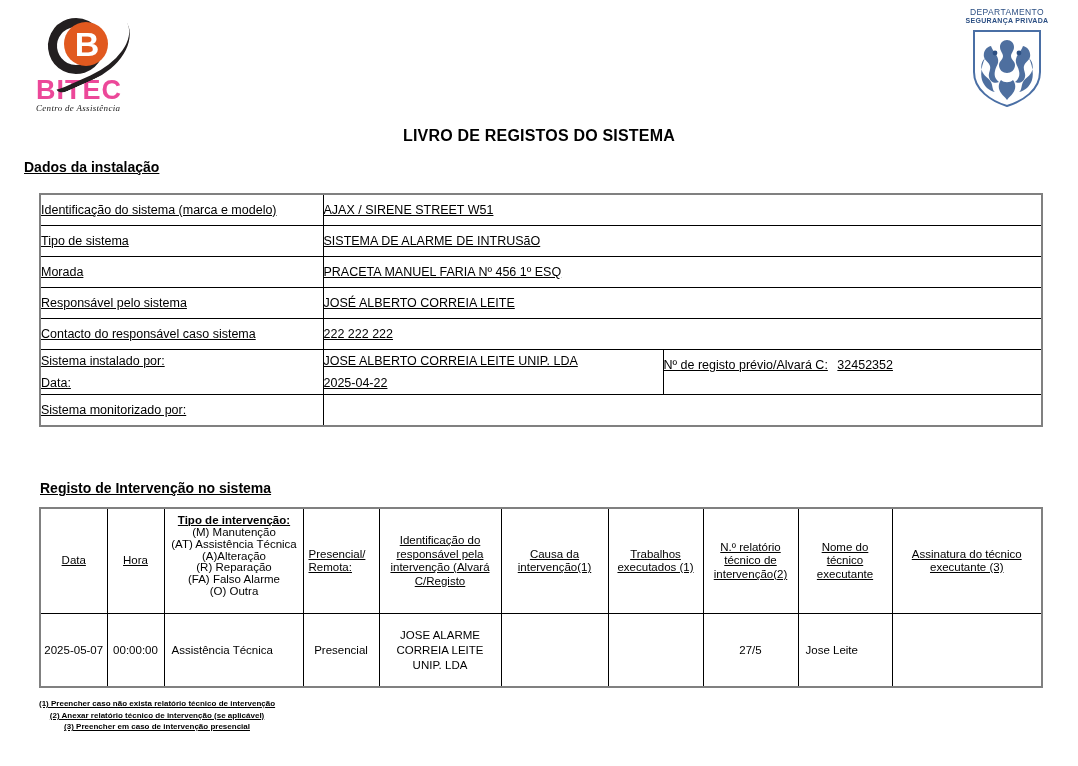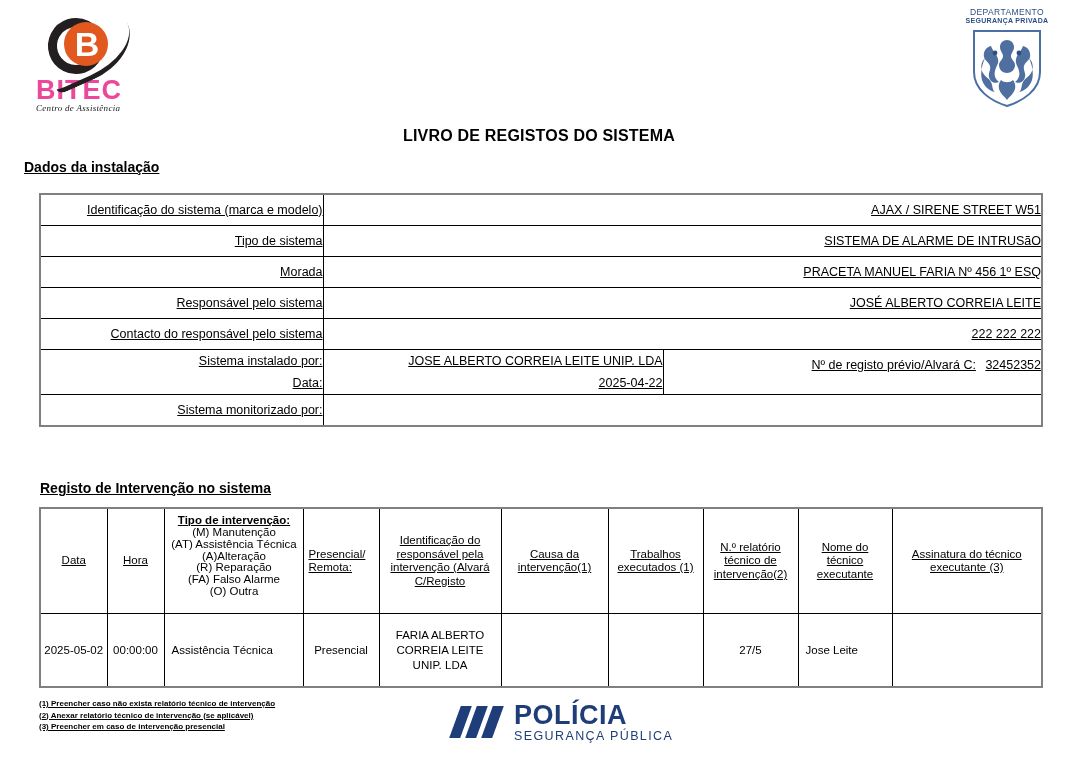--- a/index.html
+++ b/index.html
@@ -130,21 +130,21 @@
   table.doc td {
     border: 1px solid #000;
     padding: 0;
     vertical-align: middle;
     font-family: "Liberation Sans", sans-serif;
     font-size: 12.5px;
   }
   table.doc.outer-gray { border: 2px solid #808080; }
 
   #tbl-install { left: 39px; top: 193px; width: 1002px; }
-  #tbl-install td { height: 30px; text-align: right; }
+  #tbl-install td { height: 30px; }
   .cell-pad { padding: 0 9px; }
   .u { text-decoration: underline; }
   .label-cell { font-size: 12.5px; }
   .value-cell { font-size: 12.5px; }
   .two-line td { height: 58px; }
   .stack-line { display: block; line-height: 22px; }
 
   
   #tbl-interv { left: 39px; top: 507px; width: 1002px; }
   #tbl-interv td {
@@ -171,21 +171,21 @@
   
   .footnotes {
     position: absolute;
     left: 39px; top: 698px;
     font-family: "Liberation Sans", sans-serif;
     font-size: 8px;
     font-weight: bold;
     line-height: 11.5px;
     color: #000;
   }
-  .footnotes span { display: block; text-decoration: underline; }
+  .footnotes span { display: block; text-decoration: underline; text-align: center; }
 
   
   .psp {
     position: absolute;
     left: 455px; top: 702px;
     display: flex;
     align-items: center;
   }
   .psp-bars { display: flex; margin-right: 11px; }
   .psp-bar {
@@ -282,21 +282,21 @@
       <tr>
         <td class="cell-pad label-cell">
           <span class="u">Responsável pelo sistema</span>
         </td>
         <td class="cell-pad value-cell" colspan="2">
           <span class="u">JOSÉ ALBERTO CORREIA LEITE</span>
         </td>
       </tr>
       <tr>
         <td class="cell-pad label-cell">
-          <span class="u">Contacto do responsável pelo sistema</span>
+          <span class="u">Contacto do responsável caso sistema</span>
         </td>
         <td class="cell-pad value-cell" colspan="2">
           <span class="u">222 222 222</span>
         </td>
       </tr>
       <tr class="two-line">
         <td class="cell-pad label-cell">
           <span class="stack-line u">Sistema instalado por:</span>
           <span class="stack-line u">Data:</span>
         </td>
@@ -379,49 +379,38 @@
           <span class="hdr-u">executante</span>
         </td>
         <td class="head multi-line">
           <span class="hdr-u">Assinatura do técnico</span>
           <span class="hdr-u">executante (3)</span>
         </td>
       </tr>
     </thead>
     <tbody>
       <tr>
-        <td class="body">2025-05-02</td>
+        <td class="body">2025-05-07</td>
         <td class="body">00:00:00</td>
         <td class="body" style="text-align:left!important;padding-left:7px!important">Assistência Técnica</td>
         <td class="body">Presencial</td>
         <td class="body multi-line">
-          <span>FARIA ALBERTO</span>
+          <span>JOSE ALARME</span>
           <span>CORREIA LEITE</span>
           <span>UNIP. LDA</span>
         </td>
         <td class="body"></td>
         <td class="body"></td>
         <td class="body">27/5</td>
         <td class="body" style="text-align:left!important;padding-left:7px!important">Jose Leite</td>
         <td class="body"></td>
       </tr>
     </tbody>
   </table>
 
   <div class="footnotes">
     <span>(1) Preencher caso não exista relatório técnico de intervenção</span>
     <span>(2) Anexar relatório técnico de intervenção (se aplicável)</span>
     <span>(3) Preencher em caso de intervenção presencial</span>
   </div>
 
-  <div class="psp">
-    <div class="psp-bars">
-      <div class="psp-bar"></div>
-      <div class="psp-bar"></div>
-      <div class="psp-bar"></div>
-    </div>
-    <div class="psp-txt">
-      <div class="psp-t1">POLÍCIA</div>
-      <div class="psp-t2">SEGURANÇA PÚBLICA</div>
-    </div>
-  </div>
 
 </div>
 
 </body></html>

